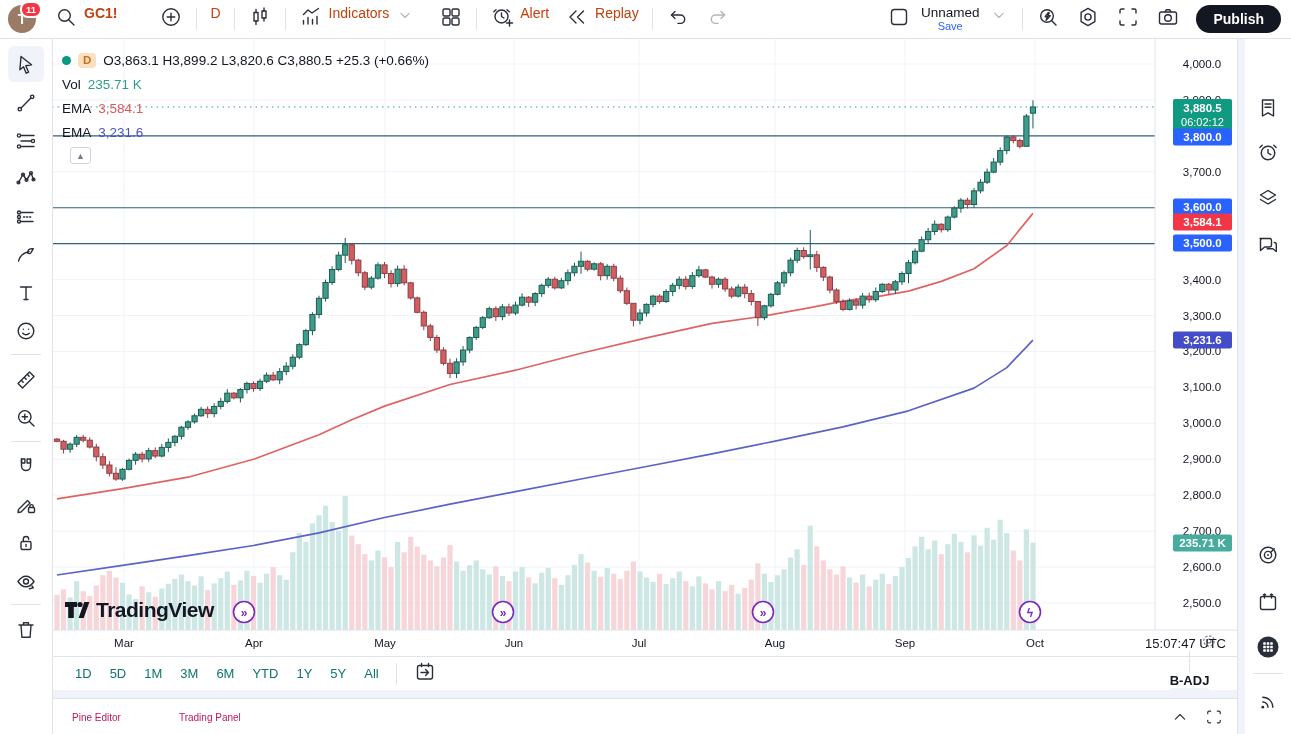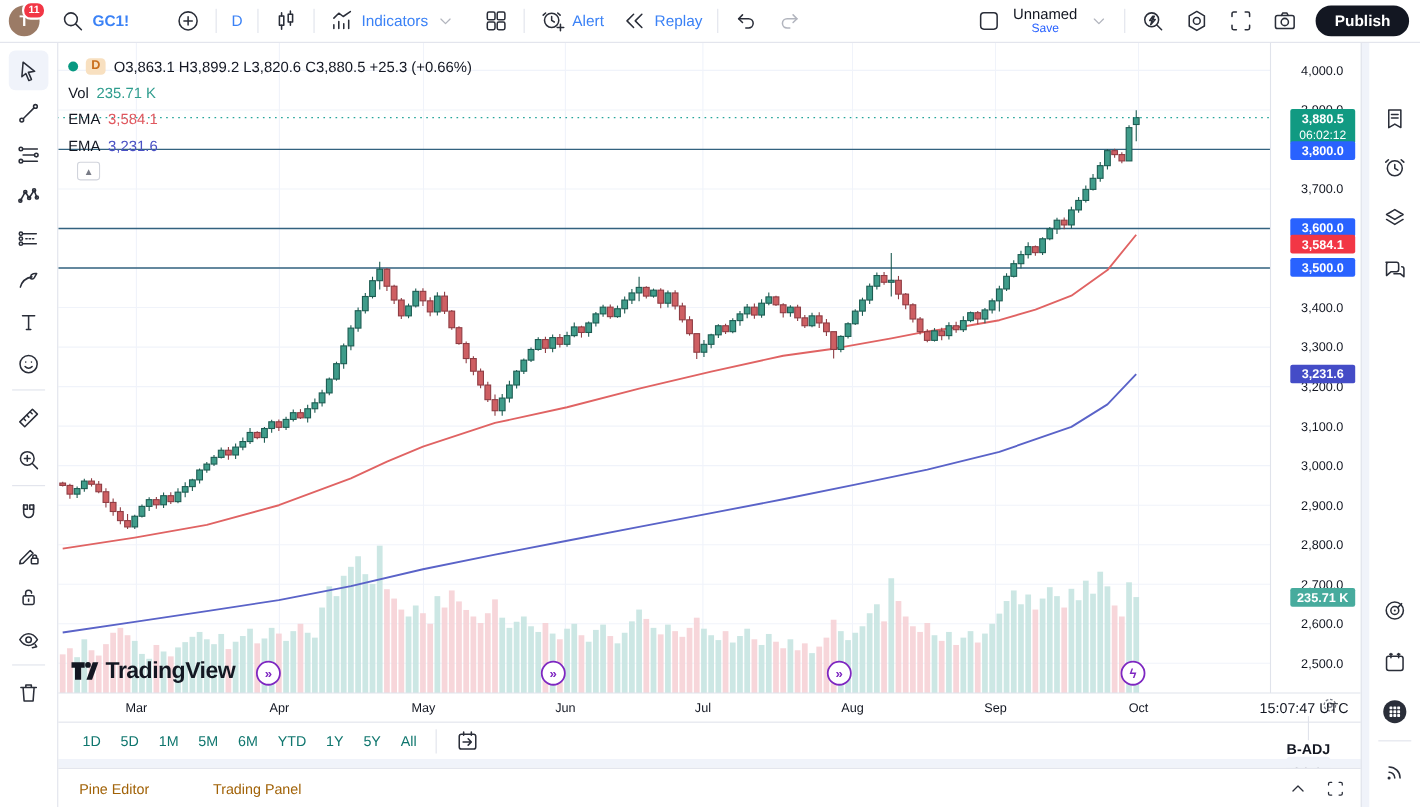--- a/index.html
+++ b/index.html
@@ -7,22 +7,22 @@
     width:1291px;height:734px;position:relative;overflow:hidden;
     font-family:"Liberation Sans",sans-serif;color:#131722;background:#fff;
     -webkit-font-smoothing:antialiased;
   }
   
   #topbar{position:absolute;left:0;top:0;right:0;height:38px;background:#fff;
     border-bottom:1px solid #e0e3eb;display:flex;align-items:center;z-index:30;}
   .tb-left{display:flex;align-items:center;padding-left:8px;flex:1;min-width:0;}
   .tb-right{display:flex;align-items:center;padding-right:10px;}
   .vdiv{width:1px;height:22px;background:#e0e3eb;margin:0 5px;flex:none;}
-  .tbtn{display:flex;align-items:center;gap:6px;height:28px;padding:0 8px;border-radius:6px;
-    font-size:14px;white-space:nowrap;cursor:pointer;background:transparent;border:none;color:#3b82f6;}
+  .tbtn{display:flex;gap:6px;height:28px;padding:0 8px;border-radius:6px;
+    font-size:14px;white-space:nowrap;cursor:pointer;background:transparent;border:none;color:#c2410c;}
   .icon{display:inline-flex;width:24px;height:24px;color:#2a2e39;flex:none;}
   .icon svg{width:100%;height:100%;}
   .icon.small{width:20px;height:20px;}
   #avatar{position:relative;width:28px;height:28px;border-radius:50%;background:#9b7b66;
     color:#fff;font-size:14px;font-weight:700;display:flex;align-items:center;justify-content:center;cursor:pointer;flex:none;}
   #notif-badge{position:absolute;top:-4px;right:-6px;background:#f23645;color:#fff;font-size:9.5px;
     font-weight:700;border-radius:8px;padding:1px 4px;border:2px solid #fff;}
   #symbol-btn{font-weight:700;margin-left:10px;}
   .muted{color:#b2b5be;}
   #layout-name-wrap{display:flex;flex-direction:column;align-items:center;line-height:1;margin:0 2px;}
@@ -69,21 +69,21 @@
   .range-btn{border:none;background:transparent;font-size:13px;color:#0f766e;padding:4px 7px;
     margin:0 2px;border-radius:4px;cursor:pointer;}
   #range-right{margin-left:auto;display:flex;align-items:center;padding-right:4px;flex-direction:column;}
   #clock{font-size:13px;margin-right:8px;cursor:pointer;}
   #badj{font-size:13px;margin:0 6px;cursor:pointer;font-weight:bold;}
   #set-btn{font-size:13px;background:#f0f3fa;border:none;border-radius:4px;padding:4px 8px;
     cursor:pointer;color:#131722;}
   #bottom-gap{position:absolute;left:0;right:53px;top:690px;height:8px;background:#f0f3fa;z-index:20;}
   #footer{position:absolute;left:0;right:53px;top:698px;height:36px;background:#fff;
     border-top:1px solid #e0e3eb;display:flex;align-items:center;padding-left:66px;z-index:20;}
-  .footer-item{font-size:13px;margin-right:46px;cursor:pointer;background:none;border:none;color:#a16207;}
+  .footer-item{font-size:10px;margin-right:46px;cursor:pointer;background:none;border:none;color:#be185d;}
   #footer-right{margin-left:auto;display:flex;align-items:center;gap:14px;padding-right:14px;}
   #footer-right .icon{cursor:pointer;width:20px;height:20px;}
 </style>
 </head>
 <body>
 
 <header id="topbar">
   <div class="tb-left">
     <div id="avatar">
       <span>T</span>
@@ -1052,21 +1052,21 @@
       </span>
     </div>
     <div class="rtool" style="top: 694px;"></div>
   </nav>
 
 <div id="range-bar">
   <span id="range-buttons" style="display:flex;align-items:center;">
       <button class="range-btn">1D</button>
       <button class="range-btn">5D</button>
       <button class="range-btn">1M</button>
-      <button class="range-btn">5M</button>
+      <button class="range-btn">3M</button>
       <button class="range-btn">6M</button>
       <button class="range-btn">YTD</button>
       <button class="range-btn">1Y</button>
       <button class="range-btn">5Y</button>
       <button class="range-btn">All</button>
     </span>
   <span class="vdiv" style="margin:0 8px;"></span>
   <button class="tbtn">
     <span class="icon">
         <svg viewBox="0 0 24 24" fill="none" stroke="currentColor" stroke-width="1.4" stroke-linecap="round" stroke-linejoin="round">

